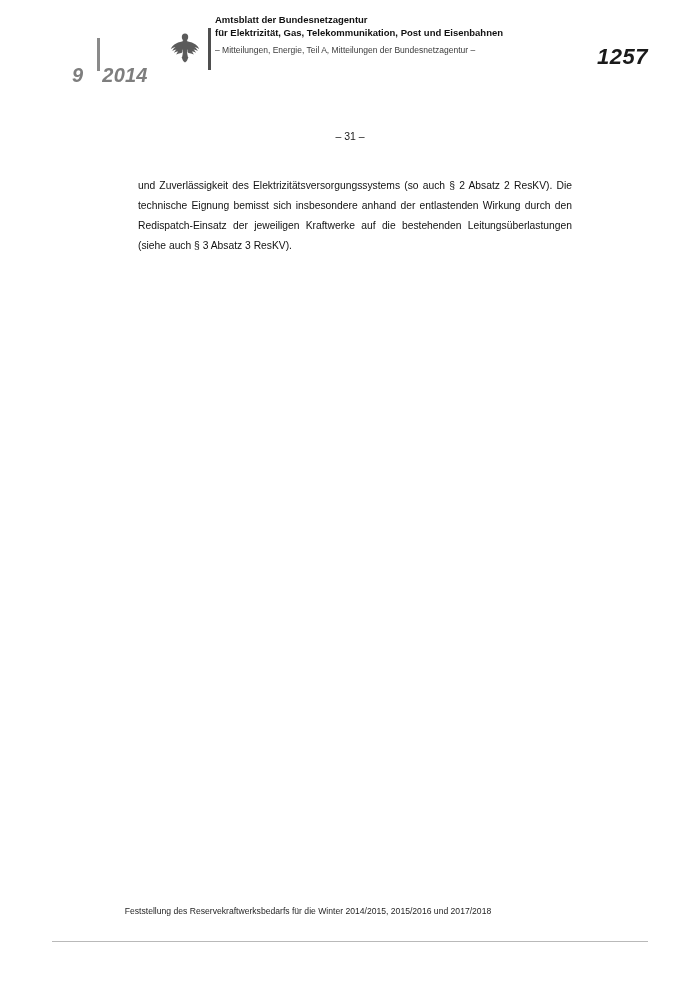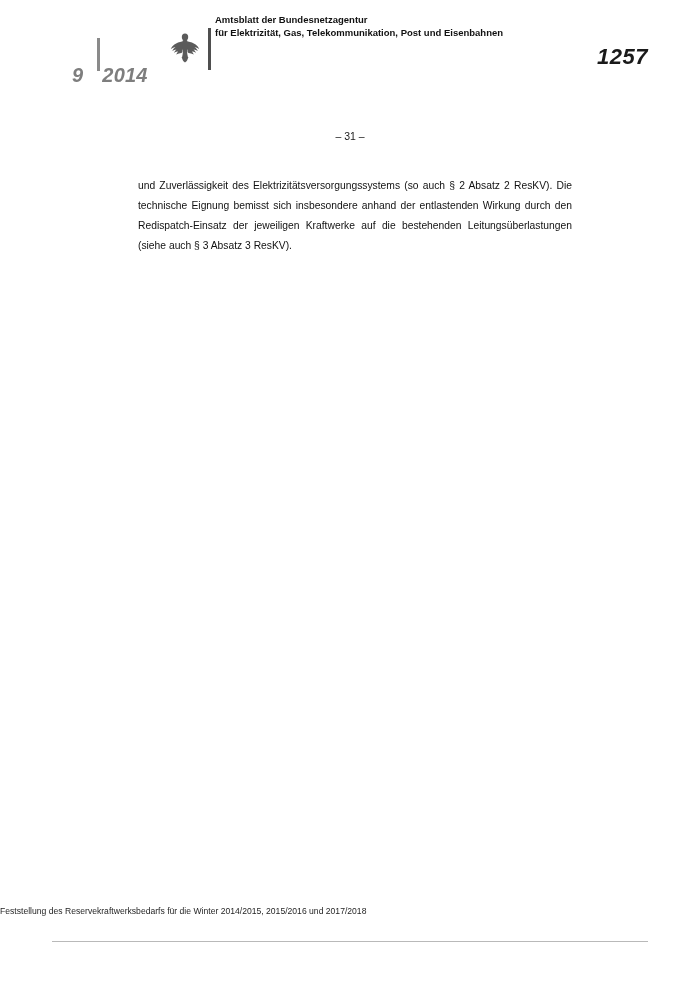--- a/index.html
+++ b/index.html
@@ -135,20 +135,21 @@
     text-justify: inter-word;
     color: #111;
   }
 
   
   .footer-caption {
     position: absolute;
     left: 0;
     top: 906px;
     width: 616px;
+    text-align: center;
     font-size: 8.6px;
     color: #1f1f1f;
   }
 
   .footer-rule {
     position: absolute;
     left: 52px;
     top: 941px;
     width: 596px;
     height: 1px;
@@ -186,20 +187,21 @@
           <path d="M13.6 29 h6.8 l-1.2 3.2 c-0.3 0.8 -0.9 1.4 -1.6 1.9 l-0.6 0.4 l-0.6 -0.4 c-0.7 -0.5 -1.3 -1.1 -1.6 -1.9 z"></path>
         </g>
       </svg>
     </div>
 
     <div class="header-rule"></div>
 
     <div class="header-center">
       <div class="header-title-1">Amtsblatt der Bundesnetzagentur</div>
       <div class="header-title-2">für Elektrizität, Gas, Telekommunikation, Post und Eisenbahnen</div>
+      <div class="header-sub">– Mitteilungen, Energie, Teil A, Mitteilungen der Bundesnetzagentur –</div>
     </div>
 
     <div class="page-number">1257</div>
   </div>
 
   <div class="folio">– 31 –</div>
 
   <div class="content">
     <p>und Zuverlässigkeit des Elektrizitätsversorgungssystems (so auch § 2 Absatz 2 ResKV). Die technische Eignung bemisst sich insbesondere anhand der entlastenden Wirkung durch den Redispatch-Einsatz der jeweiligen Kraftwerke auf die bestehenden Leitungsüberlastungen (siehe auch § 3 Absatz 3 ResKV).</p>
   </div>

